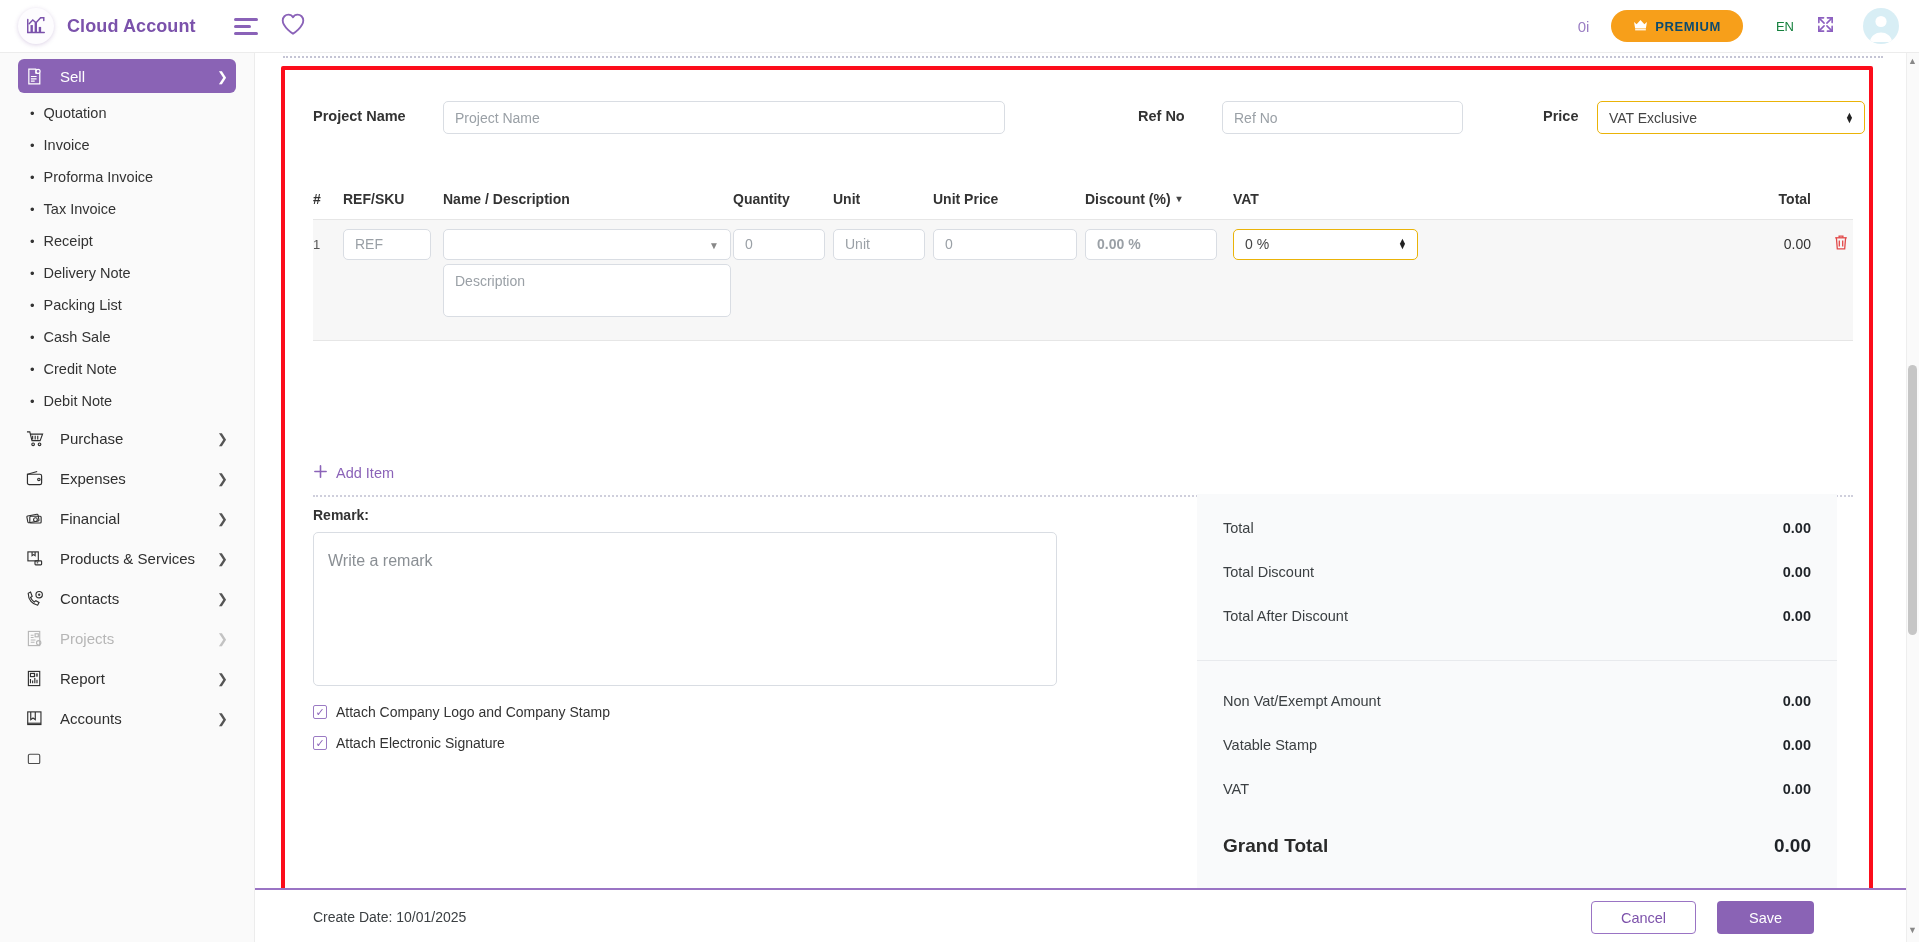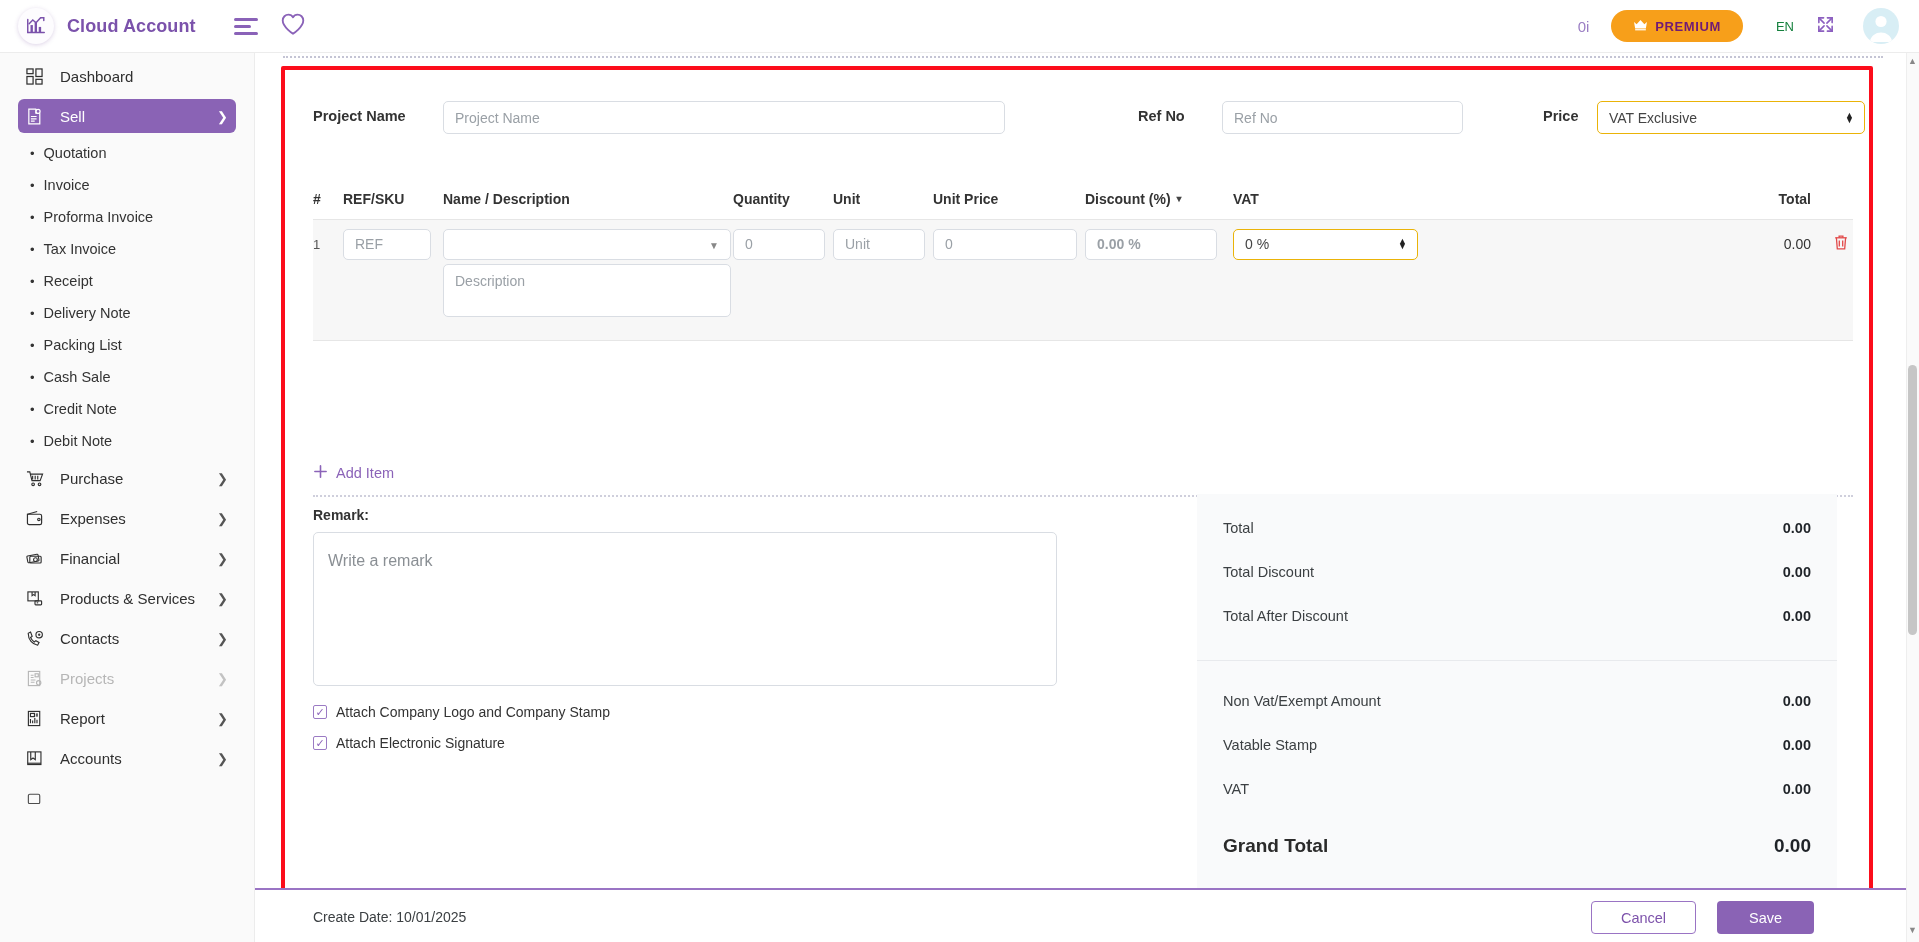--- a/index.html
+++ b/index.html
@@ -35,21 +35,21 @@
   #hamburger { margin-left: 38px; display:flex; flex-direction:column; gap:4px; cursor:pointer;}
   #hamburger span { display:block; height:3px; background:#8a62b8; border-radius:2px;}
   #hamburger span:nth-child(1){width:24px}
   #hamburger span:nth-child(2){width:17px}
   #hamburger span:nth-child(3){width:24px}
   #heart-icon { margin-left: 22px; cursor:pointer; }
 
   #topbar-right { margin-left:auto; display:flex; align-items:center; }
   #coin-count { color:#9b7ec4; font-size:15px; margin-right:22px; }
   #premium-btn {
-    background:#f79f1a; color:#701a75; border:none; border-radius:20px;
+    background:#f79f1a; color:#0c4a6e; border:none; border-radius:20px;
     height:32px; padding:0 22px; font-size:13px; font-weight:bold;
     letter-spacing:.6px; display:flex; align-items:center; gap:7px; cursor:pointer;
   }
   #lang-btn { color:#15803d; font-size:13px; margin-left:33px; cursor:pointer; }
   #expand-icon { margin-left:22px; cursor:pointer; }
   #avatar {
     width:36px; height:36px; border-radius:50%;
     background:#d8eef5; margin-left:28px; margin-right:20px;
     display:flex;align-items:flex-end;justify-content:center;overflow:hidden;cursor:pointer;
   }
@@ -262,31 +262,20 @@
       <svg width="36" height="36" viewBox="0 0 36 36">
         <circle cx="18" cy="13.5" r="5.6" fill="#ffffff"></circle>
         <path d="M6.5 34c1.4-6.3 6-9.6 11.5-9.6S28.1 27.7 29.5 34z" fill="#ffffff"></path>
       </svg>
     </div>
   </div>
 </div>
 
 <div id="sidebar">
 
-  <div class="nav-item">
-    <span class="ico">
-      <svg width="17" height="17" viewBox="0 0 18 18" fill="none" stroke="#2f2f2f" stroke-width="1.3">
-        <rect x="1" y="1" width="6.5" height="5"></rect>
-          <rect x="10.5" y="1" width="6.5" height="8"></rect>
-        <rect x="1" y="9" width="6.5" height="8"></rect>
-          <rect x="10.5" y="12" width="6.5" height="5"></rect>
-      </svg>
-    </span>
-    <span class="lbl">Dashboard</span>
-  </div>
 
   <div class="nav-item active">
     <span class="ico">
       <svg width="17" height="17" viewBox="0 0 18 18" fill="none" stroke="#ffffff" stroke-width="1.3">
         <path d="M3 1.2h7.4L14.6 5.4V16.8H3z"></path>
           <path d="M10.4 1.2v4.2h4.2"></path>
         <path d="M5.2 9h6M5.2 11.6h6M5.2 14h4"></path>
         <circle cx="12.8" cy="3.6" r="2.1" fill="#8a63b5"></circle>
       </svg>
     </span>

